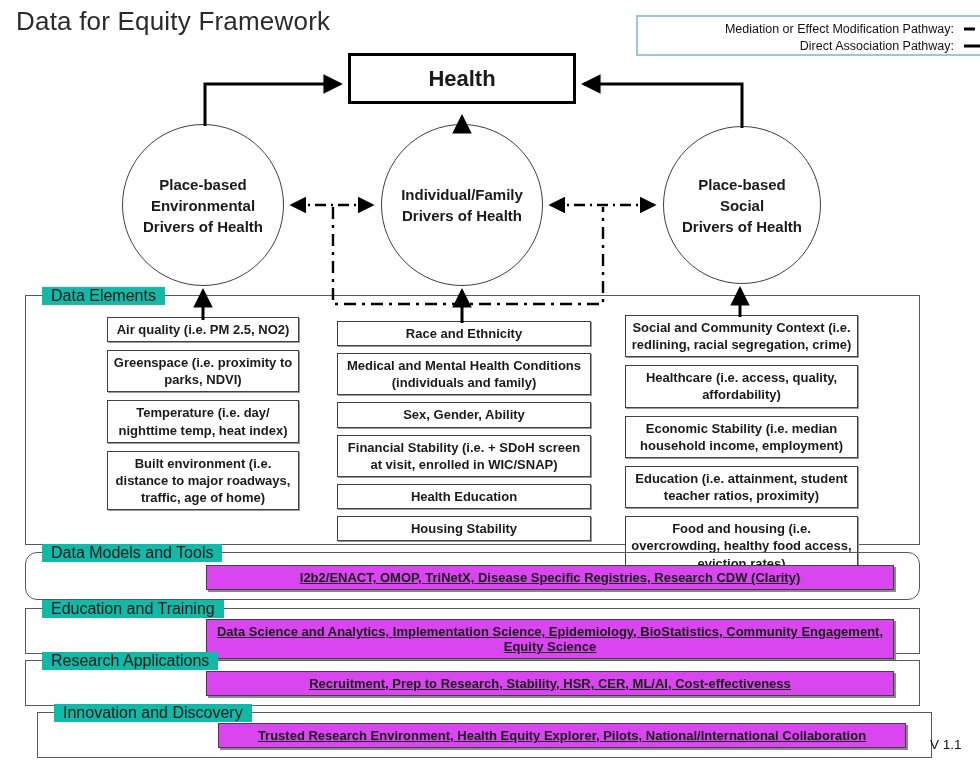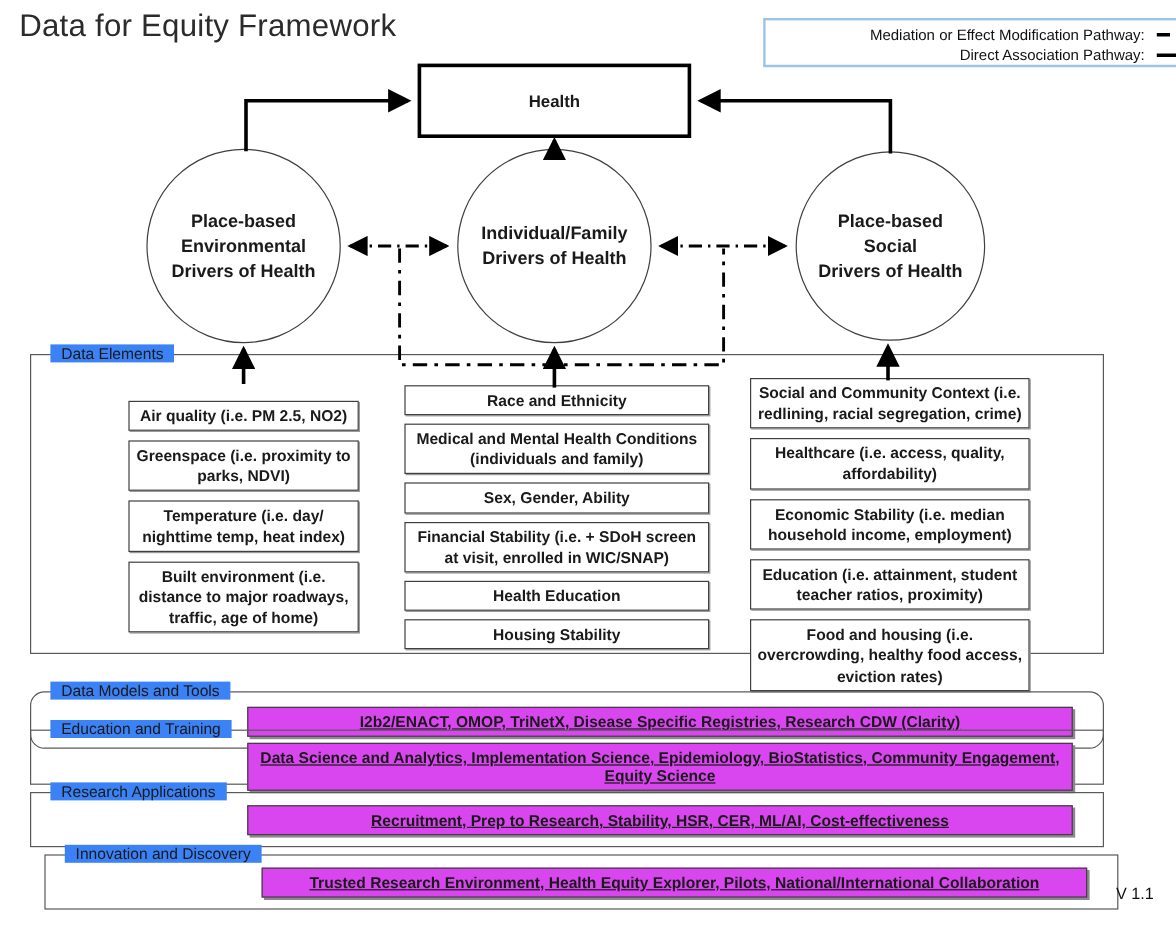--- a/index.html
+++ b/index.html
@@ -10,51 +10,51 @@
   .abs{position:absolute;}
   .title{
     left:16px;top:6px;font-size:26px;color:#2b2b2b;letter-spacing:.2px;
   }
   .legend{
     left:636px;top:15px;width:401px;height:41px;border:2px solid #9DC3E6;
     box-sizing:border-box;padding:3px 8px 0 6px;background:#fff;
   }
   .legend-row{display:flex;justify-content:flex-end;align-items:center;gap:7px;height:17px;font-size:12.5px;color:#111;}
   .health{
-    left:348px;top:53px;width:228px;height:62px;border:3px solid #000;background:#fff;
-    display:flex;align-items:center;justify-content:center;font-weight:bold;font-size:14px;
+    left:348px;top:53px;width:228px;height:51px;border:3px solid #000;background:#fff;
+    display:flex;align-items:center;justify-content:center;font-weight:bold;font-size:22px;
     box-sizing:border-box;
   }
   .circle{
     border:1.6px solid #3f3f3f;border-radius:50%;background:#fff;box-sizing:border-box;
     display:flex;align-items:center;justify-content:center;text-align:center;
     font-weight:bold;font-size:15px;line-height:1.4;white-space:pre-line;padding:8px;
   }
   #circle-env{left:122px;top:124px;width:162px;height:162px;}
   #circle-ind{left:381px;top:124px;width:162px;height:162px;}
   #circle-soc{left:663px;top:126px;width:158px;height:158px;}
   .section{
     border:1.5px solid #595959;box-sizing:border-box;background:transparent;
   }
   .section-label{
-    position:absolute;top:-9px;left:16px;background:#3b82f6;padding:0 9px;
-    font-size:13px;color:#1a1a1a;white-space:nowrap;
+    position:absolute;top:-9px;left:16px;background:#14b8a6;padding:0 9px;
+    font-size:16px;color:#1a1a1a;white-space:nowrap;
   }
   #data-elements{left:25px;top:295px;width:895px;height:250px;}
   .col{position:absolute;display:flex;flex-direction:column;}
-  #col-env{left:107px;top:334px;width:192px;gap:8px;}
+  #col-env{left:107px;top:317px;width:192px;gap:8px;}
   #col-ind{left:337px;top:321px;width:254px;gap:7px;}
   #col-soc{left:625px;top:315px;width:233px;gap:8px;}
   .dbox{
     border:1.5px solid #404040;background:#fff;box-sizing:border-box;
     font-weight:bold;font-size:13px;text-align:center;line-height:1.32;
     padding:3px 4px;box-shadow:1px 1px 0 #9a9a9a;
   }
   .bottom-section{left:25px;width:895px;height:46px;}
-  #sec-models{top:576px;height:48px;border-radius:12px;}
+  #sec-models{top:552px;height:48px;border-radius:12px;}
   #sec-edu{top:608px;}
   #sec-research{top:660px;}
   #sec-innovation{top:712px;margin-left:12px;}
   .sec-content{
     position:absolute;left:180px;top:12px;width:688px;border:1.5px solid #404040;
     background:#d946ef;box-sizing:border-box;font-weight:bold;font-size:13px;
     text-align:center;padding:4px 6px;box-shadow:2px 2px 0 #8a8a8a;text-decoration:underline;
   }
   #sec-edu .sec-content,#sec-research .sec-content,#sec-innovation .sec-content{top:10px;}
   .version{left:930px;top:737px;font-size:13.5px;color:#111;}

